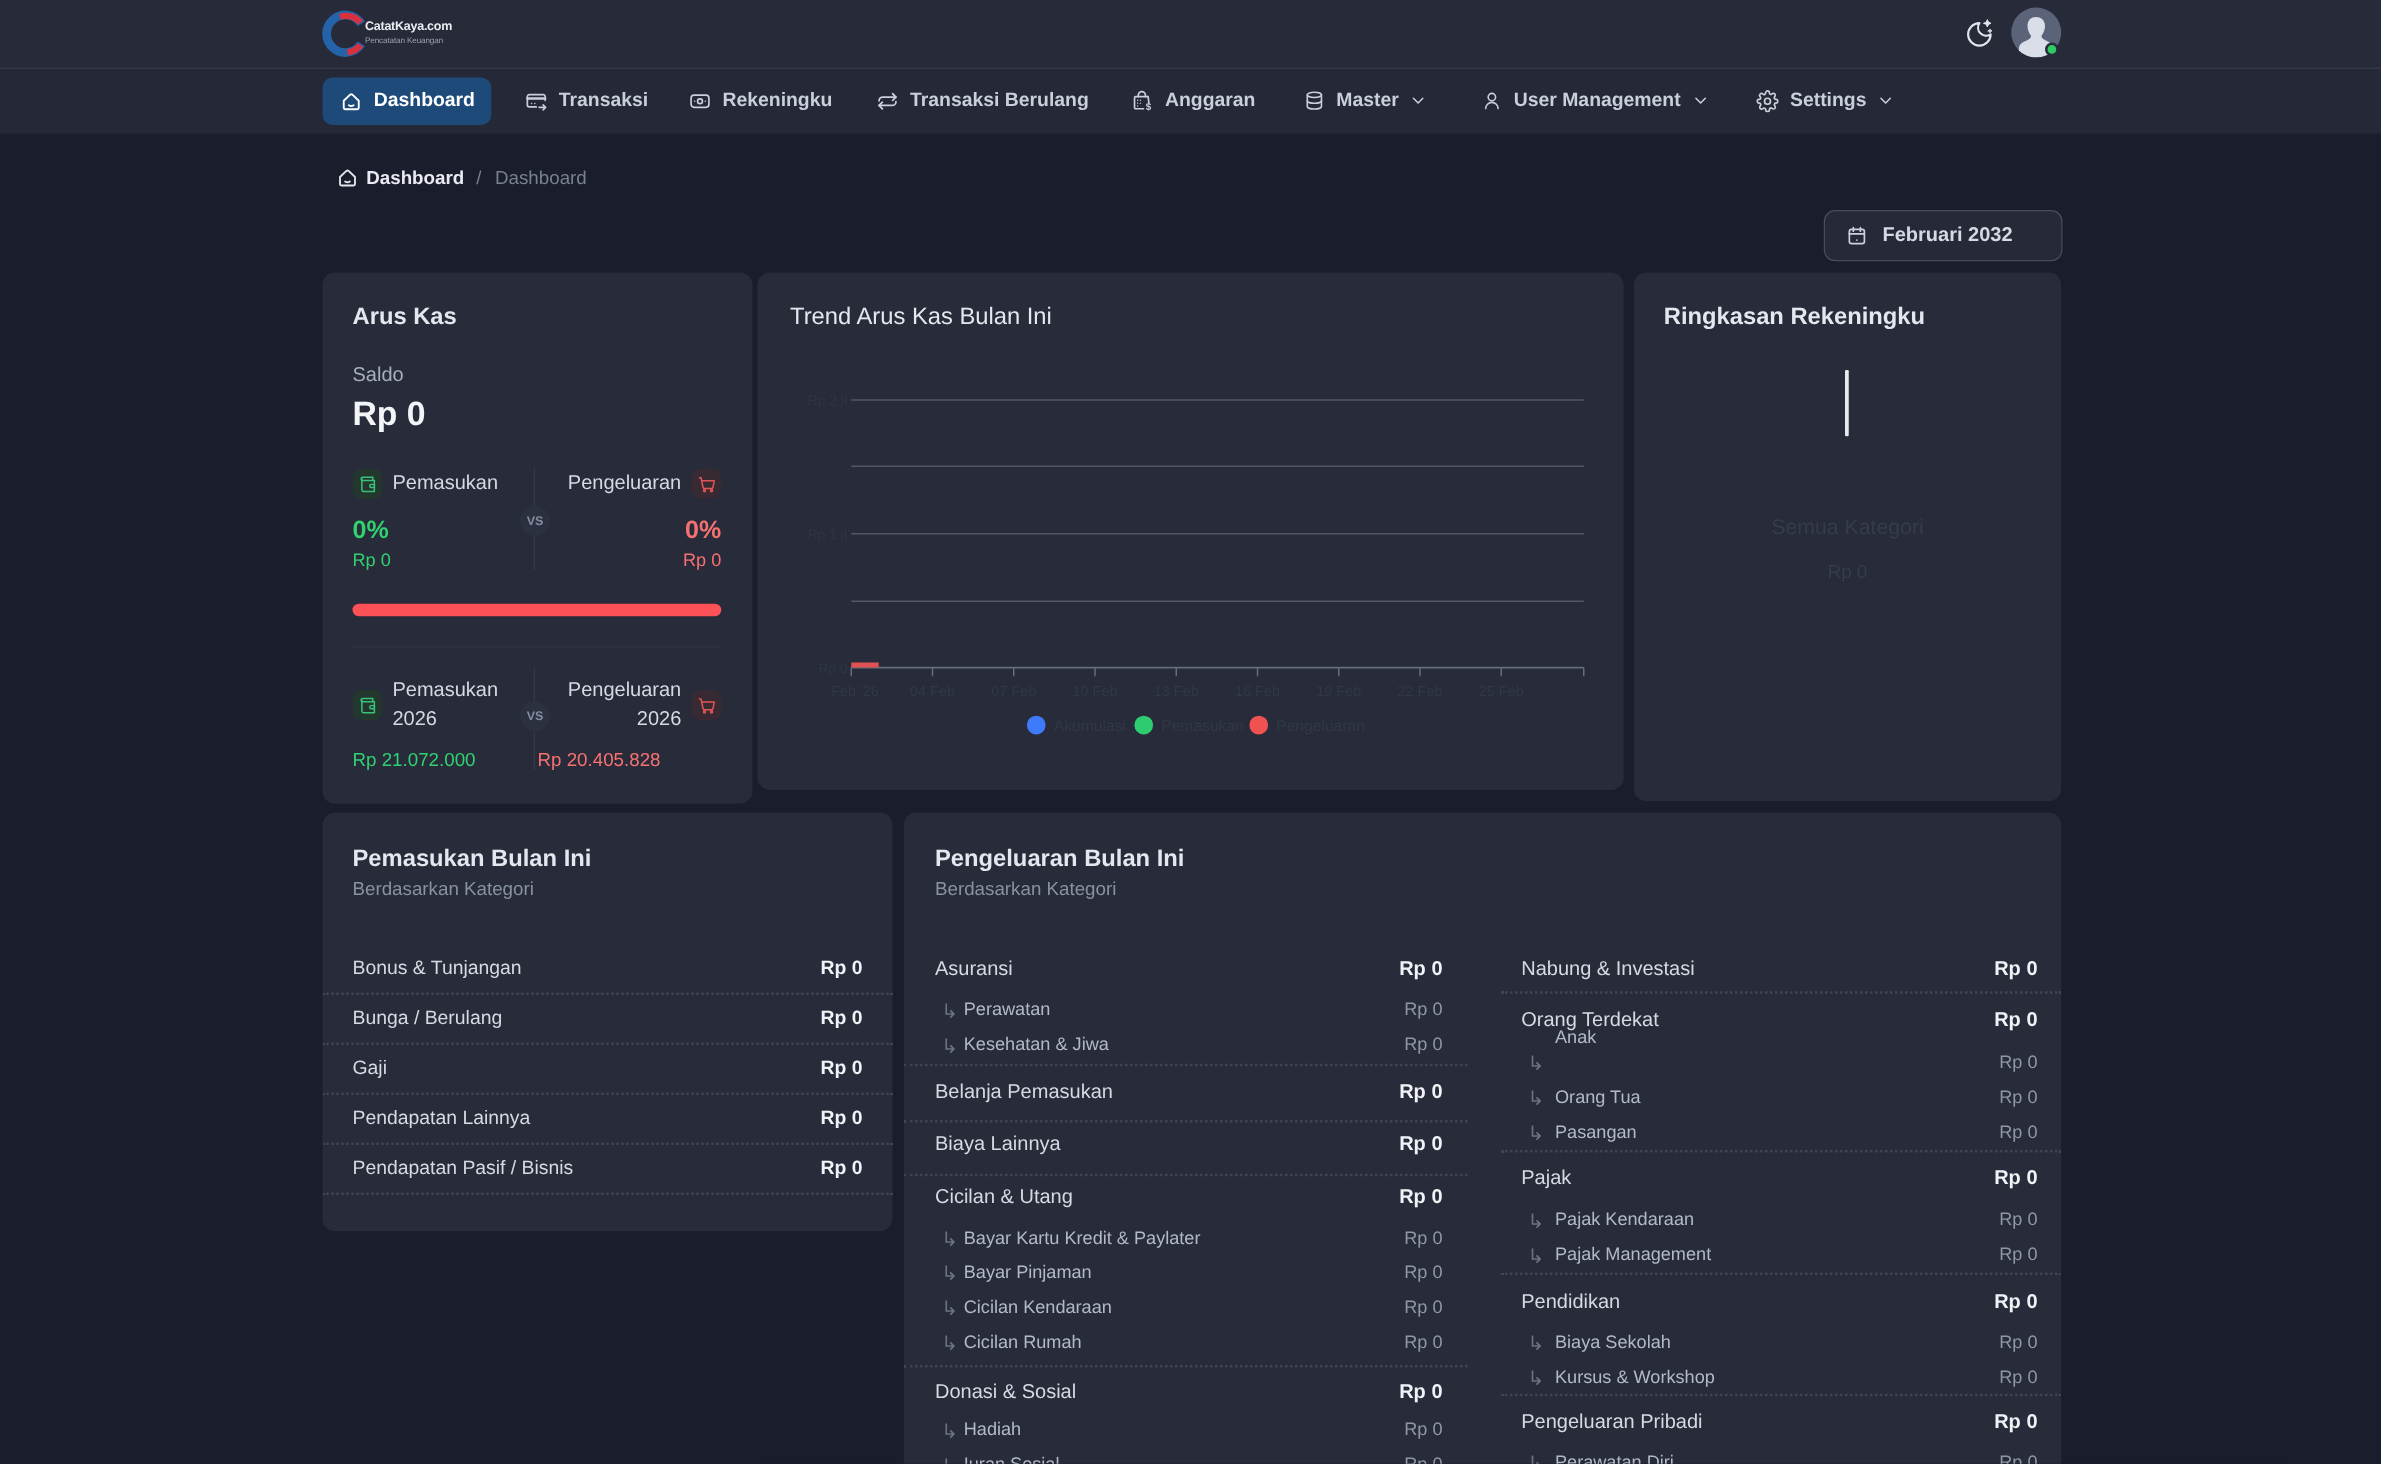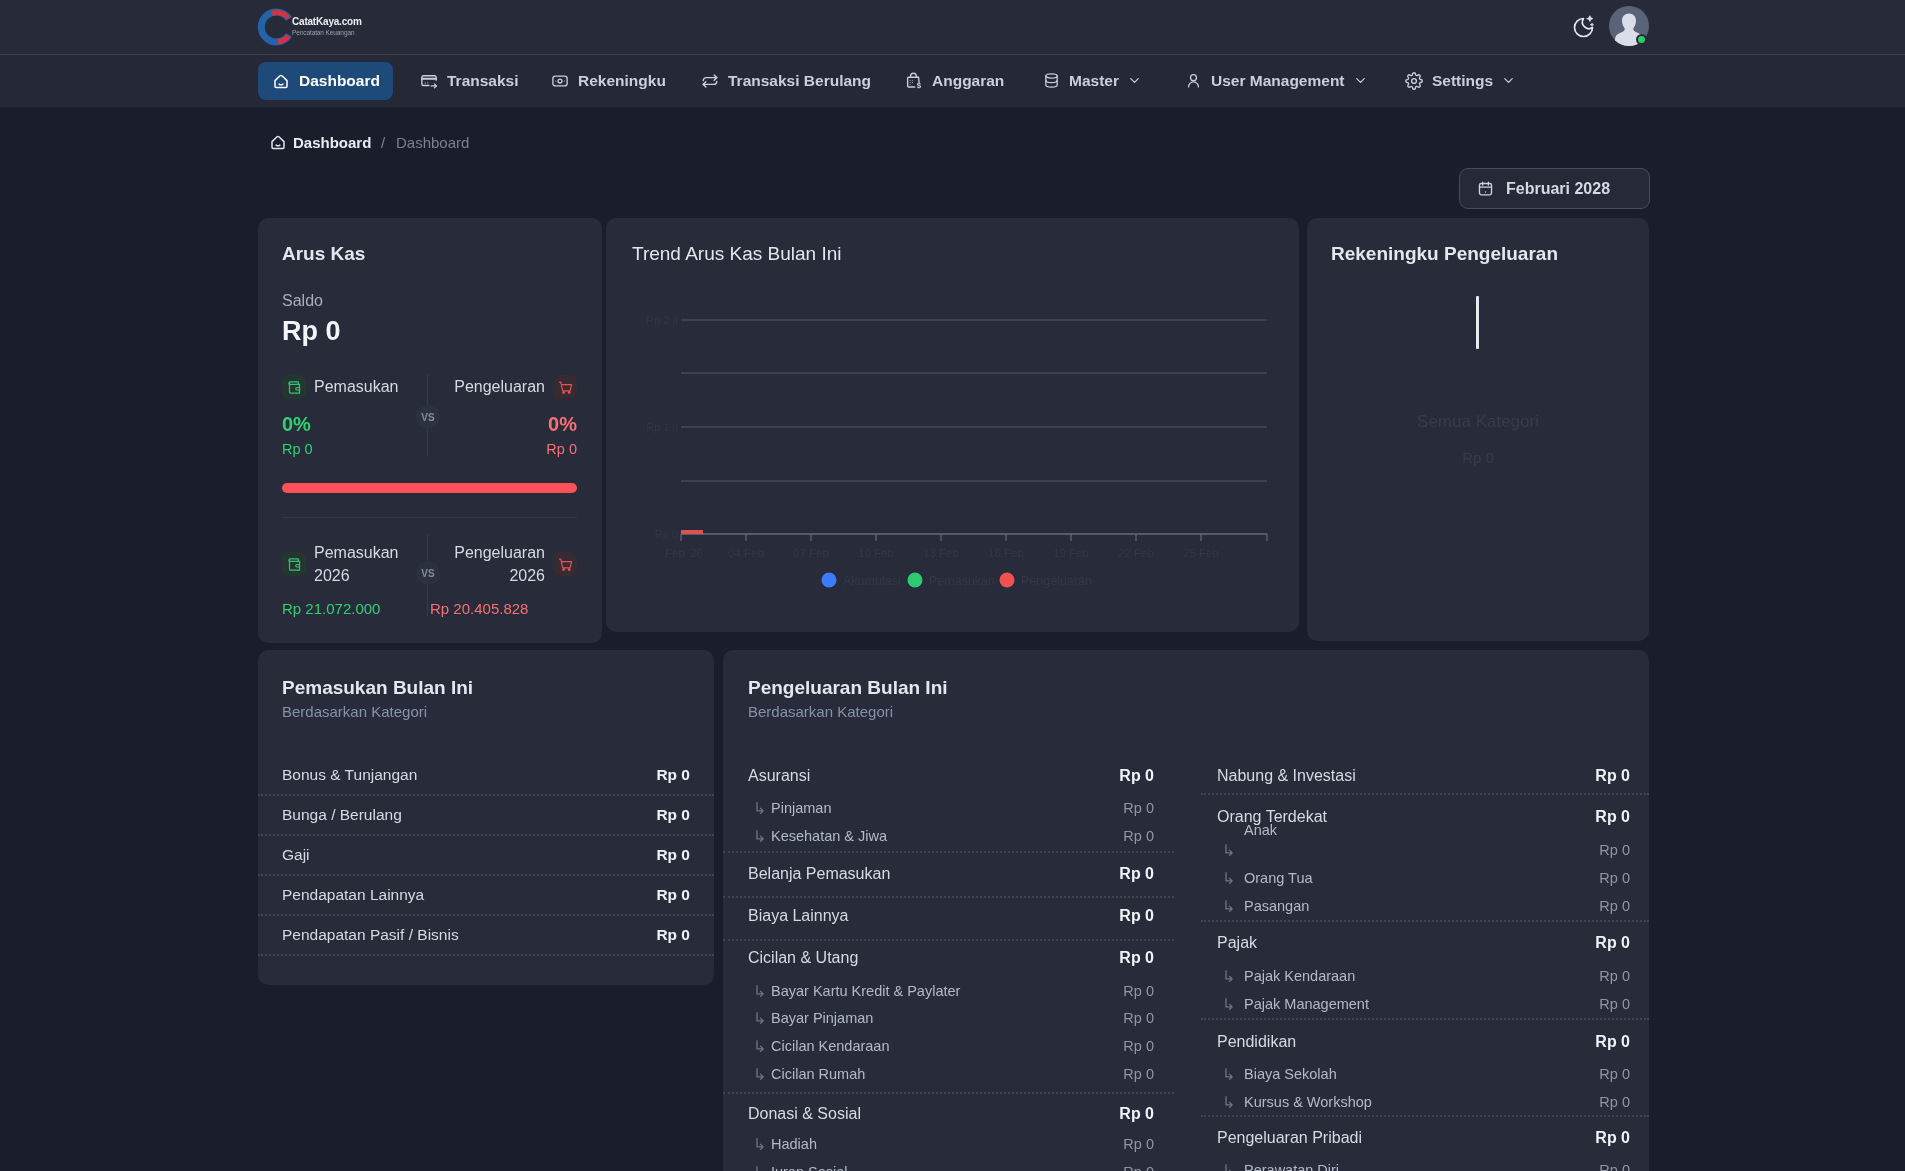--- a/index.html
+++ b/index.html
@@ -98,21 +98,21 @@
 <div class="abs" style="left:293px;top:134px;font-size:15px;font-weight:700;color:#e9ebf1">Dashboard</div>
 <div class="abs" style="left:381px;top:134px;font-size:15px;color:#79808f">/</div>
 <div class="abs" style="left:396px;top:134px;font-size:15px;color:#79808f">Dashboard</div>
 
 <div class="abs" style="left:1459px;top:168px;width:191px;height:41px;background:#262a38;border:1px solid #464c5e;border-radius:9px"></div>
 <svg class="abs" style="left:1477px;top:180px" width="17" height="17" viewBox="0 0 24 24" fill="none" stroke="#ccd2de" stroke-width="1.9" stroke-linecap="round" stroke-linejoin="round">
     <rect x="3.5" y="5" width="17" height="16" rx="2.5"></rect>
     <path d="M8 3v4M16 3v4M3.5 10h17"></path>
     <path d="M12 17h.01"></path>
   </svg>
-<div class="abs" style="left:1506px;top:180px;font-size:16px;font-weight:600;color:#d4d9e3">Februari 2028</div>
+<div class="abs" style="left:1506px;top:180px;font-size:16px;font-weight:600;color:#d4d9e3">Februari 2032</div>
 
 <div class="card" style="left:258px;top:218px;width:344px;height:425px"></div>
 <div class="abs" style="left:282px;top:243px;font-size:19px;font-weight:700;color:#e4e7ee">Arus Kas</div>
 <div class="abs" style="left:282px;top:292px;font-size:16px;color:#a8afbd">Saldo</div>
 <div class="abs" style="left:282px;top:316px;font-size:27px;font-weight:700;color:#f2f4f7">Rp 0</div>
 <div class="abs" style="left:427px;top:374px;width:1px;height:82px;background:#343a49"></div>
 <div class="abs" style="left:282px;top:375px;width:24px;height:24px;border-radius:7px;background:#24372f;display:flex;align-items:center;justify-content:center">
   <svg width="15" height="15" viewBox="0 0 24 24" fill="none" stroke="#38c277" stroke-width="1.9" stroke-linecap="round" stroke-linejoin="round">
       <path d="M20 7H5a2 2 0 0 1 0-4h13v4"></path>
       <path d="M4 5v14a2 2 0 0 0 2 2h14V7"></path>
@@ -199,21 +199,21 @@
   <circle cx="309" cy="362" r="7.5" fill="#2ecc71"></circle>
   <circle cx="401" cy="362" r="7.5" fill="#f05252"></circle>
   <g font-size="12.5" fill="#313846">
     <text x="237" y="367">Akumulasi</text>
     <text x="323" y="367">Pemasukan</text>
     <text x="415" y="367">Pengeluaran</text>
   </g>
 </svg>
 
 <div class="card" style="left:1307px;top:218px;width:342px;height:423px"></div>
-<div class="abs" style="left:1331px;top:243px;font-size:19px;font-weight:700;color:#e4e7ee">Rekeningku Pengeluaran</div>
+<div class="abs" style="left:1331px;top:243px;font-size:19px;font-weight:700;color:#e4e7ee">Ringkasan Rekeningku</div>
 <div class="abs" style="left:1476px;top:296px;width:3px;height:53px;background:#e8eaee;border-radius:1px"></div>
 <div class="abs" style="left:1307px;top:412px;width:342px;text-align:center;font-size:17px;color:#353c4b">Semua Kategori</div>
 <div class="abs" style="left:1307px;top:449px;width:342px;text-align:center;font-size:15px;color:#353c4b">Rp 0</div>
 
 <div class="card" style="left:258px;top:650px;width:456px;height:335px"></div>
 <div class="abs" style="left:282px;top:677px;font-size:19px;font-weight:700;color:#e4e7ee">Pemasukan Bulan Ini</div>
 <div class="abs" style="left:282px;top:703px;font-size:15px;color:#8892a2">Berdasarkan Kategori</div>
 <div class="rlabel" style="left:282px;top:766px">Bonus &amp; Tunjangan</div>
 <div class="rvalue" style="left:482px;top:766px;width:208px">Rp 0</div>
 <div class="dotline" style="left:258px;top:794px;width:456px"></div>
@@ -230,21 +230,21 @@
 <div class="rvalue" style="left:482px;top:926px;width:208px">Rp 0</div>
 <div class="dotline" style="left:258px;top:954px;width:456px"></div>
 
 <div class="card" style="left:723px;top:650px;width:926px;height:560px"></div>
 <div class="abs" style="left:748px;top:677px;font-size:19px;font-weight:700;color:#e4e7ee">Pengeluaran Bulan Ini</div>
 <div class="abs" style="left:748px;top:703px;font-size:15px;color:#8892a2">Berdasarkan Kategori</div>
 
 <div class="rlabel" style="left:748px;top:767px;font-size:16px">Asuransi</div>
 <div class="rvalue" style="left:954px;top:767px;width:200px;font-size:16px">Rp 0</div>
 <div class="subarrow" style="left:753px;top:799px">↳</div>
-<div class="sublabel" style="left:771px;top:800px">Pinjaman</div>
+<div class="sublabel" style="left:771px;top:800px">Perawatan</div>
 <div class="subvalue" style="left:954px;top:800px;width:200px">Rp 0</div>
 <div class="subarrow" style="left:753px;top:827px">↳</div>
 <div class="sublabel" style="left:771px;top:828px">Kesehatan &amp; Jiwa</div>
 <div class="subvalue" style="left:954px;top:828px;width:200px">Rp 0</div>
 <div class="dotline" style="left:723px;top:851px;width:451px"></div>
 <div class="rlabel" style="left:748px;top:865px;font-size:16px">Belanja Pemasukan</div>
 <div class="rvalue" style="left:954px;top:865px;width:200px;font-size:16px">Rp 0</div>
 <div class="dotline" style="left:723px;top:896px;width:451px"></div>
 <div class="rlabel" style="left:748px;top:907px;font-size:16px">Biaya Lainnya</div>
 <div class="rvalue" style="left:954px;top:907px;width:200px;font-size:16px">Rp 0</div>

